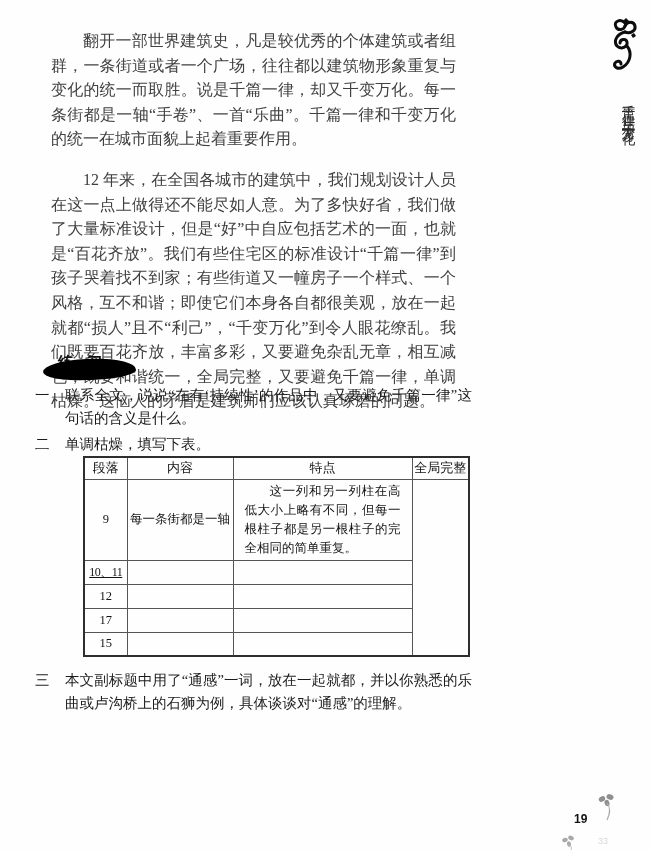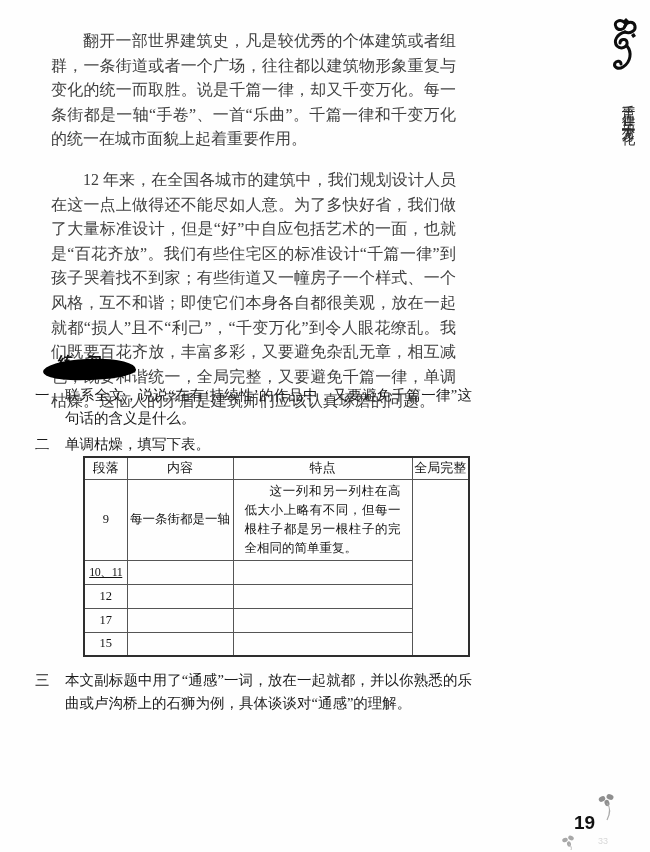--- a/index.html
+++ b/index.html
@@ -92,21 +92,21 @@
     color: #2a2a2a;
   }
 
   
   .footer-decor { position: absolute; left: 540px; top: 786px; width: 105px; height: 62px; }
   .flower-a { position: absolute; left: 55px; top: 6px; }
   .flower-b { position: absolute; left: 20px; top: 48px; }
   .page-num {
     position: absolute; left: 34px; top: 26px;
     font-family: "Liberation Sans", "DejaVu Sans", sans-serif;
-    font-size: 19px; font-weight: bold; color: #111;
+    font-size: 12px; font-weight: bold; color: #111;
   }
   .ghost-num {
     position: absolute; left: 58px; top: 50px;
     font-size: 9px; color: #b9b9b9; opacity: 0.55;
     font-family: "Liberation Sans", sans-serif;
   }
 </style>
 </head>
 <body>
 

